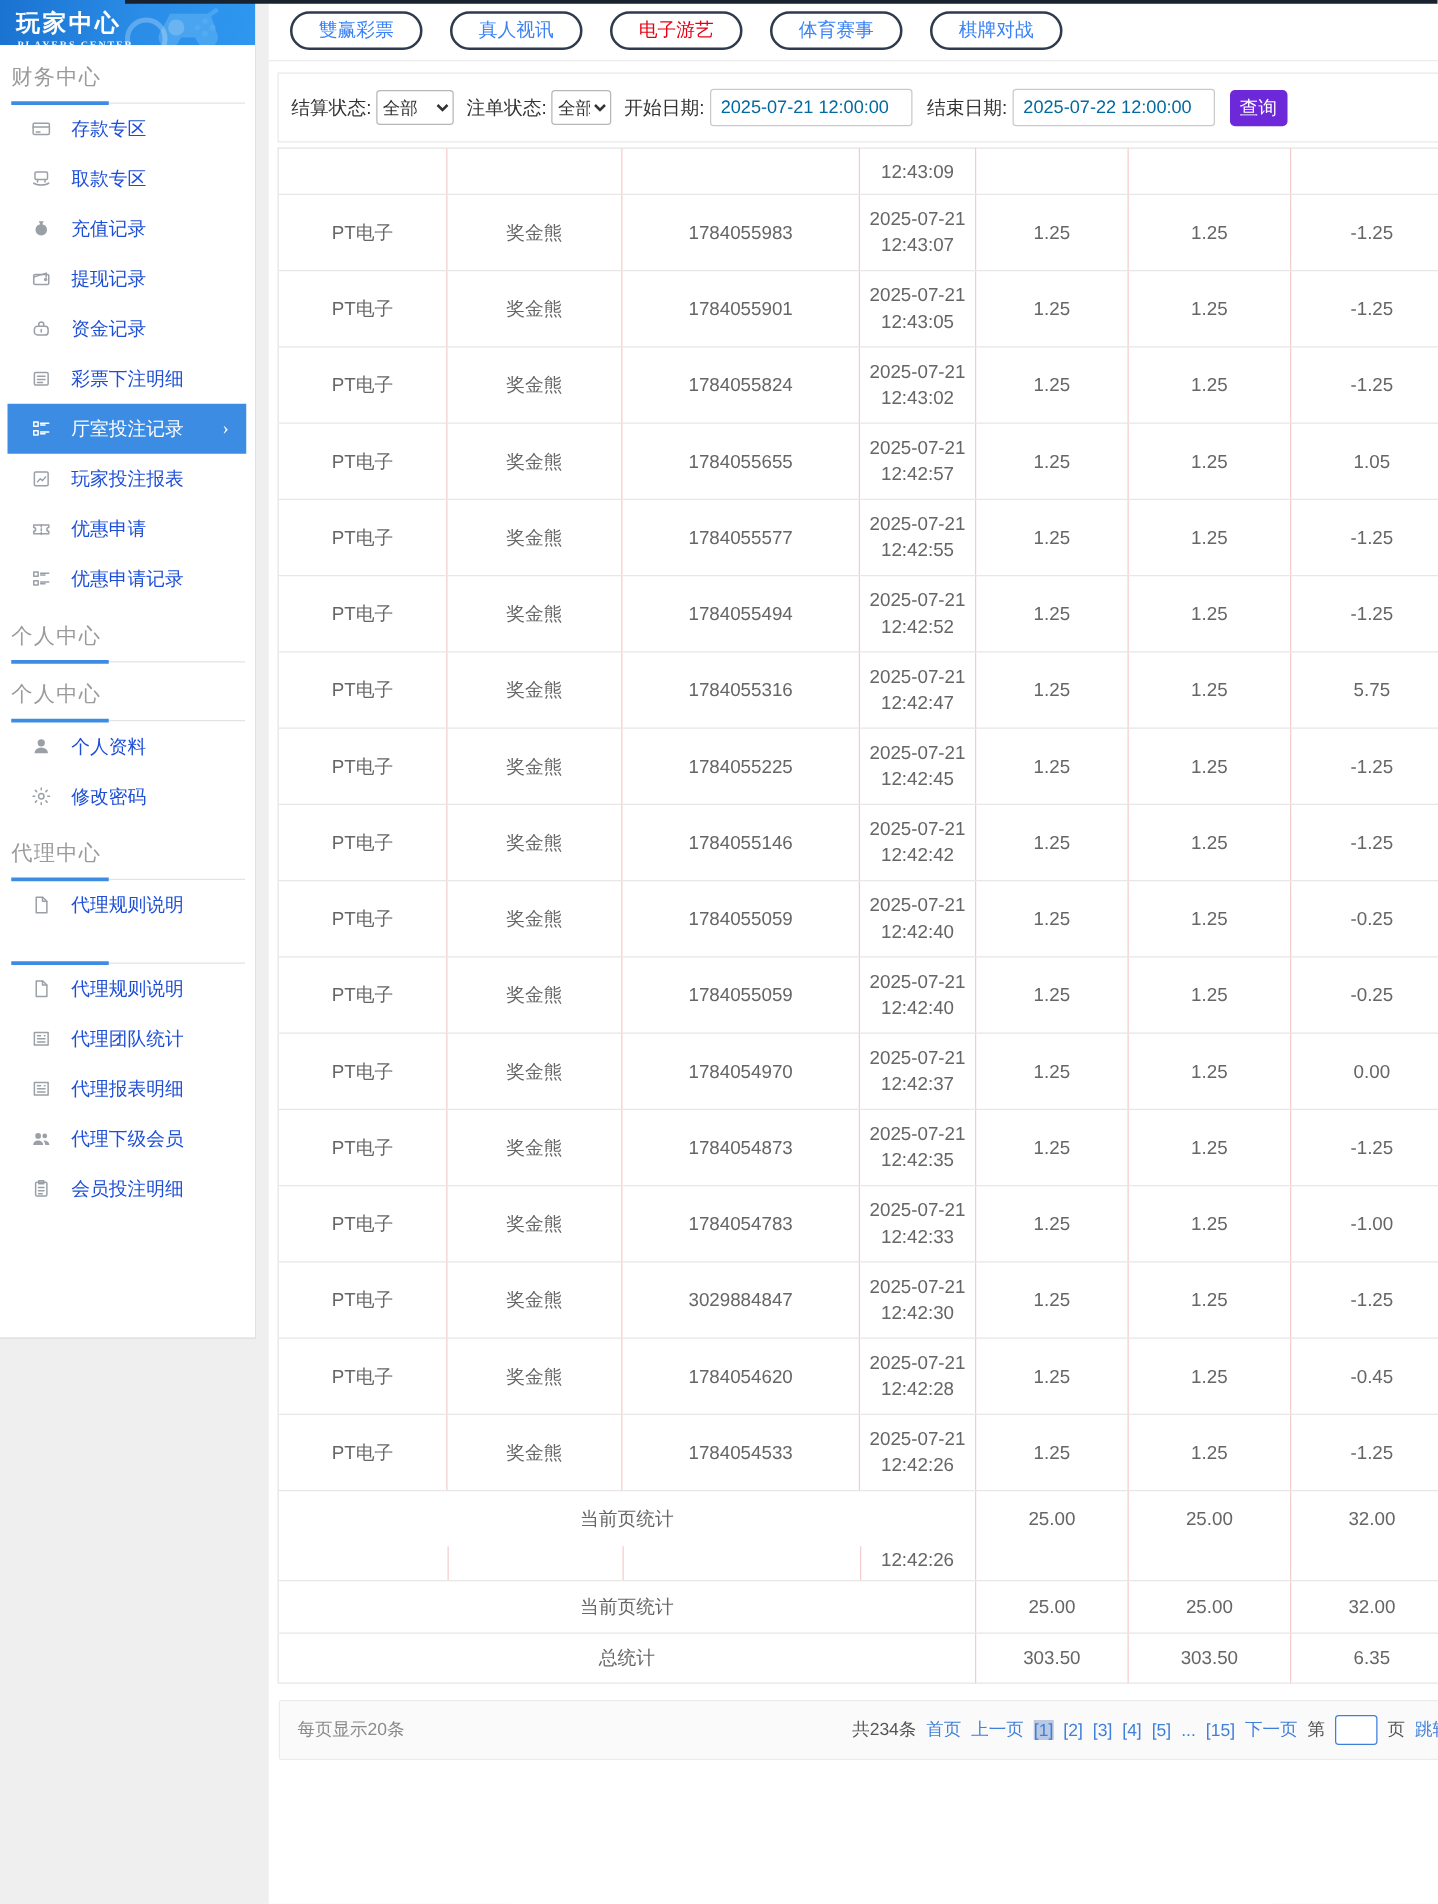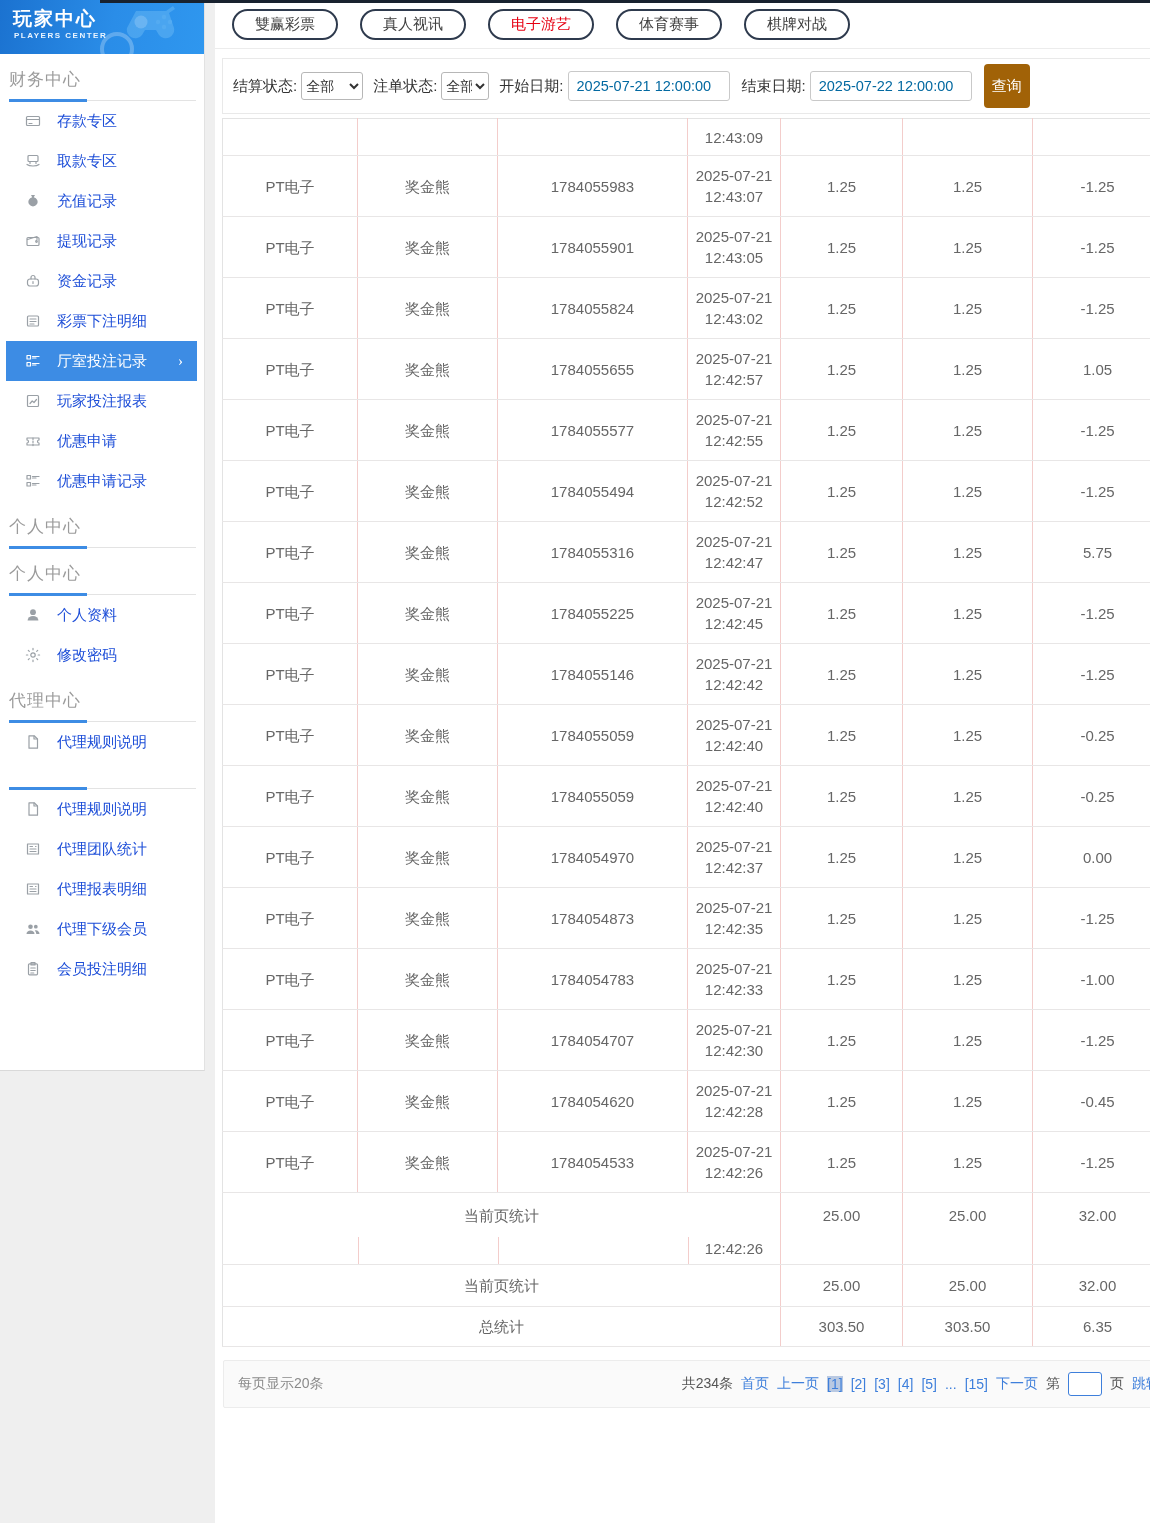--- a/index.html
+++ b/index.html
@@ -2,22 +2,22 @@
 <html><head>
 <meta charset="utf-8">
 <style>
   html,body{margin:0;padding:0;width:1150px;height:1523px;overflow:hidden;
     background:#efefef;font-family:"Liberation Sans","DejaVu Sans",sans-serif;}
   
   .top-strip{position:absolute;left:100px;top:0;width:1050px;height:3px;background:#18222f;z-index:60;}
   
   .sidebar{position:absolute;left:0;top:0;width:205px;height:1071px;background:#fff;
     border-right:1px solid #e2e2e2;border-bottom:1px solid #d9d9d9;box-sizing:border-box;}
-  .sb-header{position:relative;height:54px;margin-top:0;
-    background:linear-gradient(100deg,#1b72d0 0%,#2a8de8 55%,#2f97ef 100%);overflow:hidden;}
+  .sb-header{position:relative;height:36px;margin-top:0;
+    background:linear-gradient(100deg,#1b72d0 0%,#2a8de8 55%,#2f97ef 100%);overflow:hidden;font-family:Liberation Serif, serif;}
   .sb-title{position:absolute;left:13px;top:6px;color:#fff;font-size:19px;font-weight:bold;letter-spacing:2px;}
   .sb-sub{position:absolute;left:14px;top:31px;color:#eaf5ff;font-size:8px;font-weight:bold;letter-spacing:1.5px;}
   .sb-controller{position:absolute;right:2px;top:1px;opacity:.5;}
   .sb-circle{position:absolute;left:100px;bottom:-12px;width:26px;height:26px;border:4px solid rgba(255,255,255,.25);
     border-radius:50%;}
   .sec{margin:14px 9px 0 9px;}
   .sec-label{font-size:17px;color:#9b9b9b;letter-spacing:1px;}
   .sec-line{position:relative;height:1px;background:#e3e3e3;margin-top:9px;width:187px;}
   .sec-line i{position:absolute;left:0;top:-1px;width:78px;height:3px;background:#3d8ce4;}
   .sec.divider{margin-top:26px;}
@@ -25,31 +25,31 @@
   .item{height:40px;display:flex;align-items:center;margin:0 7px 0 6px;padding-left:19px;cursor:pointer;
     color:#1d4ed8;font-size:15px;box-sizing:border-box;}
   .item .ico{width:16px;height:16px;margin-right:16px;color:#9aa0a6;flex:0 0 16px;display:inline-flex;}
   .item .lbl{white-space:nowrap;}
   .item.active{background:#3d8ce4;color:#fff;}
   .item.active .ico{color:#fff;}
   .item .chev{margin-left:auto;padding-right:14px;font-size:15px;color:#fff;}
   
   .content{position:absolute;left:215px;top:0;width:957px;height:1523px;background:#fff;}
   .tabbar{display:flex;gap:22px;padding:9px 0 8px 17px;border-bottom:1px solid #ececec;}
-  .tab{border:2px solid #2e3a4d;border-radius:17px;padding:4px 21px;font-size:15px;color:#404040;
+  .tab{border:2px solid #2e3a4d;border-radius:17px;padding:4px 21px;font-size:15px;color:#3b82f6;
     background:#fff;cursor:pointer;white-space:nowrap;}
   .tab.active{color:#e60012;}
   .filterbar{margin:9px 10px 0 7px;border:1px solid #e9e9e9;background:#fff;height:56px;
     display:flex;align-items:center;padding:0 10px;box-sizing:border-box;font-size:15px;color:#333;}
   .filterbar label{margin-right:4px;white-space:nowrap;}
   .filterbar select{height:28px;border:1px solid #b7b7b7;border-radius:3px;background:#fff;
     font-size:14px;color:#333;margin-right:10px;}
   .filterbar input[type=text]{width:144px;height:28px;border:1px solid #c9c9c9;border-radius:3px;
     padding:0 8px;font-size:14.5px;color:#0369a1;margin-right:12px;}
-  .btn-search{width:46px;height:44px;background:#a16207;color:#fff;border:none;border-radius:4px;
+  .btn-search{width:46px;height:29px;background:#6d28d9;color:#fff;border:none;border-radius:4px;
     font-size:15px;cursor:pointer;}
   
   table.bets{border-collapse:collapse;margin:4px 0 0 7px;width:940px;table-layout:fixed;
     border:1px solid #e3e3e3;font-size:15px;color:#666;}
   table.bets td{border-right:1px solid #f3cdcb;border-bottom:1px solid #e8e6e6;text-align:center;
     vertical-align:middle;height:60px;padding:0;line-height:21px;overflow:hidden;}
   table.bets td:last-child{border-right:none;}
   tr.partial td{height:36px;}
   tr.row-sum td{height:41px;}
   tr.row-sum.glitch td{height:59px;vertical-align:top;padding-top:12px;}
@@ -494,21 +494,21 @@
             <div>2025-07-21</div>
             <div>12:42:33</div>
           </td>
           <td>1.25</td>
           <td>1.25</td>
           <td>-1.00</td>
         </tr>
         <tr>
           <td>PT电子</td>
           <td>奖金熊</td>
-          <td>1784054707</td>
+          <td>3029884847</td>
           <td>
             <div>2025-07-21</div>
             <div>12:42:30</div>
           </td>
           <td>1.25</td>
           <td>1.25</td>
           <td>-1.25</td>
         </tr>
         <tr>
           <td>PT电子</td>

